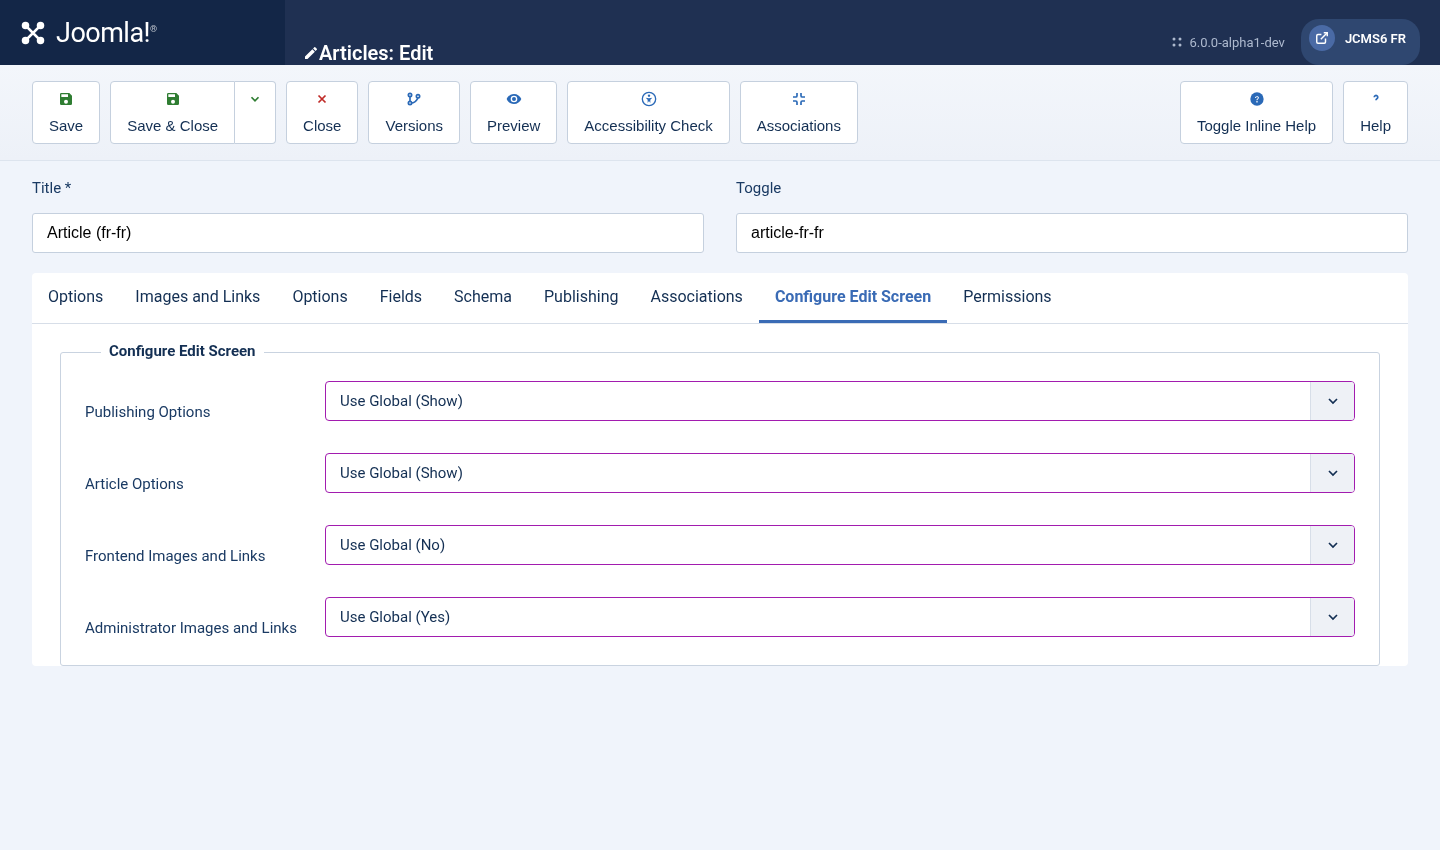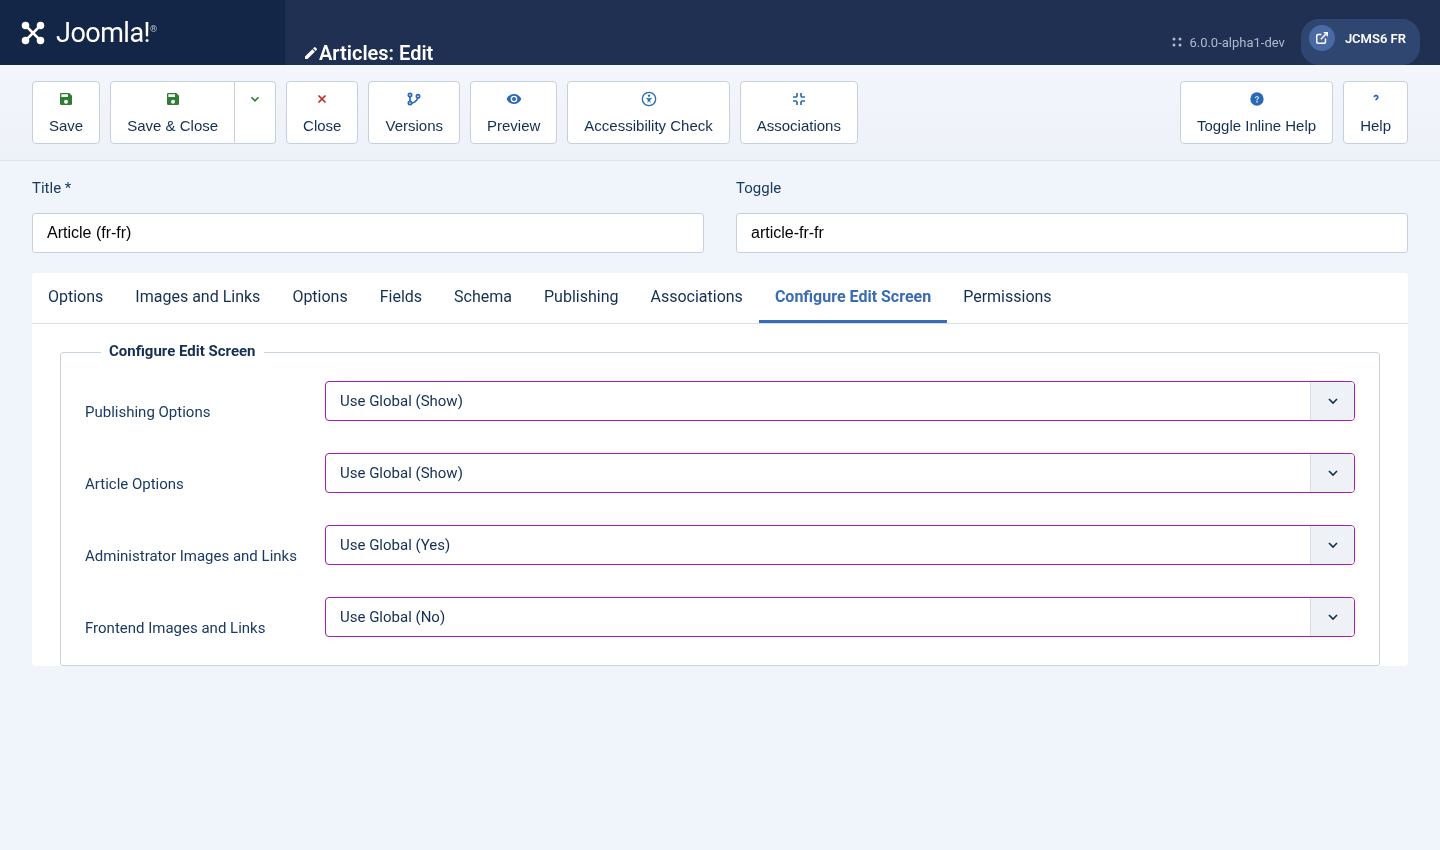--- a/index.html
+++ b/index.html
@@ -236,40 +236,40 @@
               <div class="select-value">Use Global (Show)</div>
               <div class="select-arrow">
                 <svg width="16" height="16" viewBox="0 0 24 24" fill="none" stroke="#132f53" stroke-width="2.5">
                   <path d="M6 9l6 6 6-6"></path>
                 </svg>
               </div>
             </div>
           </div>
         </div>
         <div class="field-row">
+          <div class="field-label">Frontend Images and Links</div>
+          <div class="field-control">
+            <div class="select-wrap">
+              <div class="select-value">Use Global (No)</div>
+              <div class="select-arrow">
+                <svg width="16" height="16" viewBox="0 0 24 24" fill="none" stroke="#132f53" stroke-width="2.5">
+                  <path d="M6 9l6 6 6-6"></path>
+                </svg>
+              </div>
+            </div>
+          </div>
+        </div>
+        <div class="field-row">
           <div class="field-label">Administrator Images and Links</div>
           <div class="field-control">
             <div class="select-wrap">
               <div class="select-value">Use Global (Yes)</div>
               <div class="select-arrow">
                 <svg width="16" height="16" viewBox="0 0 24 24" fill="none" stroke="#132f53" stroke-width="2.5">
                   <path d="M6 9l6 6 6-6"></path>
                 </svg>
               </div>
             </div>
           </div>
         </div>
-        <div class="field-row">
-          <div class="field-label">Frontend Images and Links</div>
-          <div class="field-control">
-            <div class="select-wrap">
-              <div class="select-value">Use Global (No)</div>
-              <div class="select-arrow">
-                <svg width="16" height="16" viewBox="0 0 24 24" fill="none" stroke="#132f53" stroke-width="2.5">
-                  <path d="M6 9l6 6 6-6"></path>
-                </svg>
-              </div>
-            </div>
-          </div>
-        </div>
       </div>
   </div>
 </div>
 
 </body></html>

